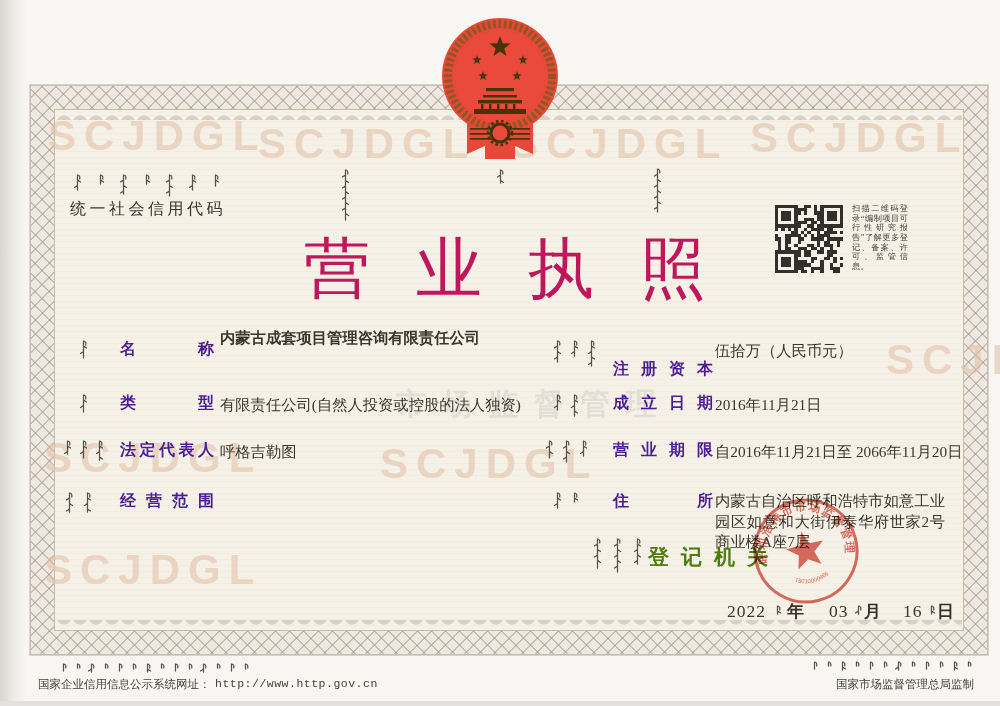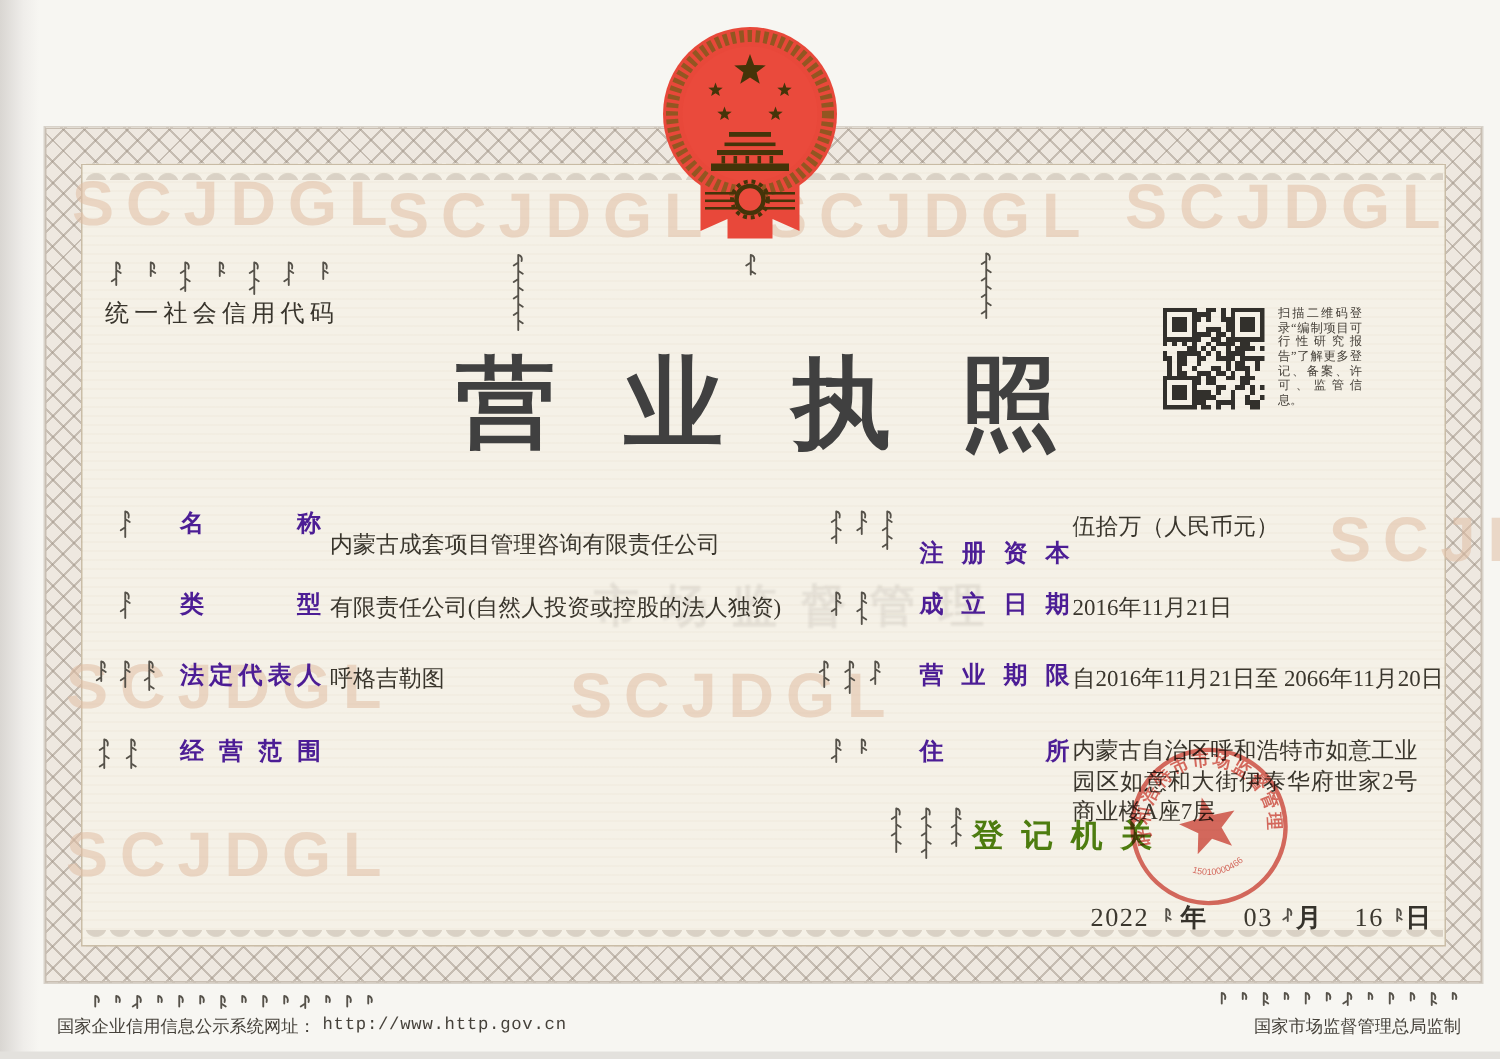--- a/index.html
+++ b/index.html
@@ -29,21 +29,21 @@
   .abs{position:absolute;white-space:nowrap;}
   .wm{position:absolute;font:700 42px "Liberation Sans",sans-serif;letter-spacing:8px;
       color:rgba(224,189,164,.55);pointer-events:none;}
   .ghost{position:absolute;left:396px;top:384px;font:700 30px "Liberation Sans",sans-serif;
       letter-spacing:16px;color:rgba(118,112,102,.13);filter:blur(.6px);}
 
   .credit-label{left:70px;top:199px;font-weight:400;font-size:16px;letter-spacing:3.5px;color:#38342c;}
   .credit-code{left:70px;top:223px;font-size:14.5px;letter-spacing:.8px;color:#3c382f;}
 
   .title{left:0;right:0;top:224px;text-align:center;font-family:"Liberation Sans","DejaVu Sans",sans-serif;
-      font-weight:700;font-size:66px;letter-spacing:46px;padding-left:56px;color:#404040;white-space:nowrap;}
+      font-weight:400;font-size:66px;letter-spacing:46px;padding-left:56px;color:#be185d;white-space:nowrap;}
 
   .qr-caption{left:852px;top:204px;width:56px;white-space:normal;font-size:8.2px;line-height:1.18;
       text-align:justify;color:#46413a;}
 
   .flabel{font-weight:700;font-size:16px;color:#4c1d95;display:inline-block;
       text-align:justify;text-align-last:justify;}
   .fvalue{font-size:15.3px;color:#3a362d;}
   .wrapv{white-space:normal;line-height:20.5px;text-align:justify;}
   .auth-label{font-weight:700;font-size:21px;letter-spacing:12px;color:#4d7c0f;}
   .datetxt{font-size:17px;font-weight:700;color:#35322b;}
@@ -318,21 +318,21 @@
       </g>
     </svg>
   <div class="abs qr-caption">扫描二维码登录“编制项目可行性研究报告”了解更多登记、备案、许可、监管信息。</div>
 
   <span class="mong abs" style="left: 78px; top: 338px; gap: 6px;">
       <svg width="11" height="22" viewBox="0 0 11 22">
         <path d="M5.5 3 q3 .6 2.2 4 M5.5 3 V20 M5.5 8 l3 2 M5.5 13.5 l-3 2" fill="none" stroke="#56524a" stroke-width="1.25" stroke-linecap="round"></path>
       </svg>
     </span>
   <div class="abs flabel" style="left:120px;top:339px;width:94px;">名称</div>
-  <div class="abs fvalue" style="left:220px;top:353px;">内蒙古成套项目管理咨询有限责任公司</div>
+  <div class="abs fvalue" style="left:220px;top:328px;font-weight:bold;">内蒙古成套项目管理咨询有限责任公司</div>
 
   <span class="mong abs" style="left: 78px; top: 392px; gap: 6px;">
       <svg width="11" height="22" viewBox="0 0 11 22">
         <path d="M5.5 3 q3 .6 2.2 4 M5.5 3 V20 M5.5 8 l3 2 M5.5 13.5 l-3 2" fill="none" stroke="#56524a" stroke-width="1.25" stroke-linecap="round"></path>
       </svg>
     </span>
   <div class="abs flabel" style="left:120px;top:393px;width:94px;">类型</div>
   <div class="abs fvalue" style="left:220px;top:395px;">有限责任公司(自然人投资或控股的法人独资)</div>
 
   <span class="mong abs" style="left: 62px; top: 438px; gap: 5px;">

